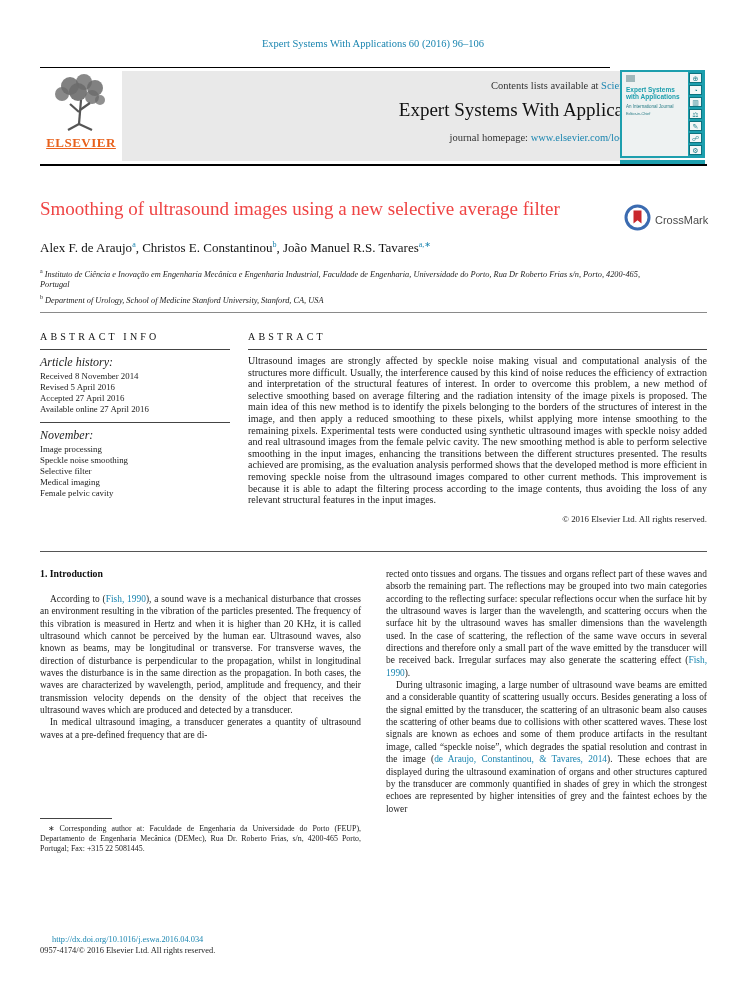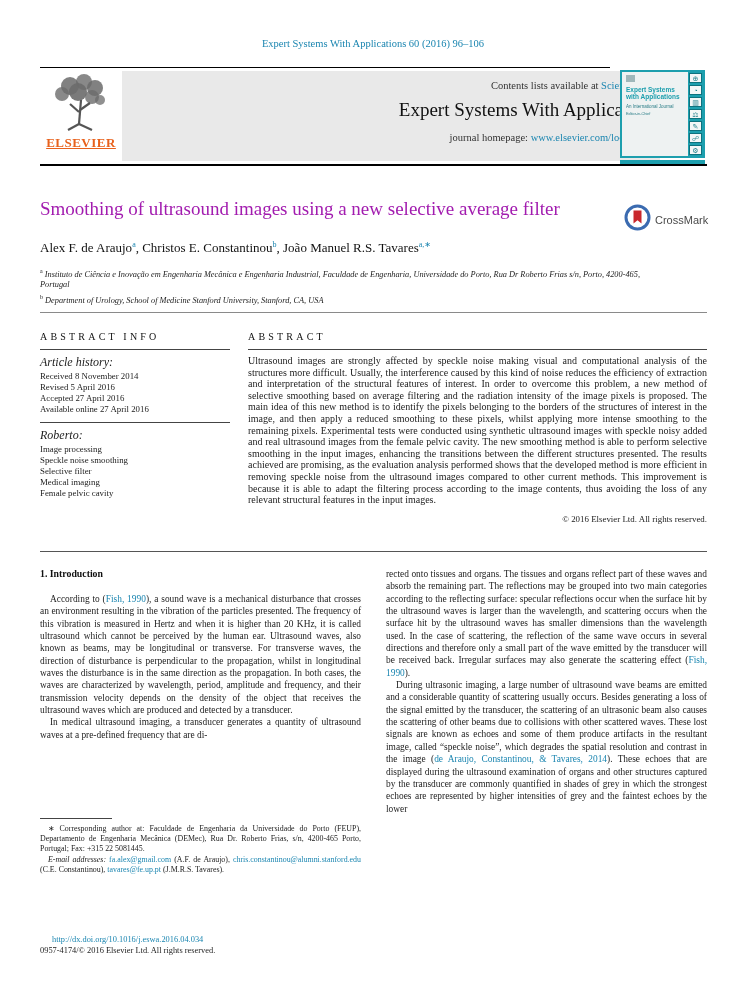--- a/index.html
+++ b/index.html
@@ -31,21 +31,21 @@
   .cover-title { font-family:"Liberation Sans", sans-serif; font-weight:bold; font-size:6.5px; line-height:7px; color:#1d9fae; }
   .cover-subtitle { font-family:"Liberation Sans", sans-serif; font-size:4.5px; line-height:5px; color:#2a7d87; margin-top:4px; }
   .cover-editor { font-family:"Liberation Sans", sans-serif; font-size:3.8px; line-height:4.5px; color:#2a7d87; margin-top:3px; }
   .cover-strip { width:15px; background:#1d9fae; display:flex; flex-direction:column; justify-content:space-between; padding:1px; }
   .cover-ic { width:13px; height:10px; background:#f4f7f7; border:0.5px solid #0e727e; font-size:7px; line-height:10px; text-align:center; color:#1d7f8b; overflow:hidden; }
   .cover-bar { position:absolute; top:160px; left:620px; width:85px; height:5px; background:#1d9fae; }
 
   .thickrule { position:absolute; top:164px; left:40px; width:667px; border-top:2px solid #000; }
 
   
-  .title { position:absolute; top:198px; left:40px; width:575px; font-size:19px; color:#a21caf; }
+  .title { position:absolute; top:198px; left:40px; width:575px; font-size:19px; color:#ef4444; }
   .crossmark { position:absolute; top:204px; left:624px; display:flex; align-items:center; gap:4px; }
   .crossmark-label { font-family:"Liberation Sans", sans-serif; font-size:11px; color:#4a4a4a; }
 
   .authors { position:absolute; top:240px; left:40px; width:640px; font-size:13px; color:#111; }
   .authors sup { font-size:8px; color:#1a85b0; }
 
   .affils { position:absolute; top:266px; left:40px; width:630px; font-size:8.3px; font-style:italic; line-height:10.5px; color:#222; }
   .affils sup { font-size:6px; font-style:normal; }
   .affils .aff { margin-bottom:1px; }
 
@@ -166,21 +166,21 @@
 
 <div class="info-col">
   <div class="sec-heading">ABSTRACT INFO</div>
   <div class="hrule"></div>
   <div class="info-label">Article history:</div>
   <div class="info-item">Received 8 November 2014</div>
   <div class="info-item">Revised 5 April 2016</div>
   <div class="info-item">Accepted 27 April 2016</div>
   <div class="info-item">Available online 27 April 2016</div>
   <div class="hrule"></div>
-  <div class="info-label">Roberto:</div>
+  <div class="info-label">November:</div>
   <div class="info-item">Image processing</div>
   <div class="info-item">Speckle noise smoothing</div>
   <div class="info-item">Selective filter</div>
   <div class="info-item">Medical imaging</div>
   <div class="info-item">Female pelvic cavity</div>
 </div>
 
 <div class="abs-col">
   <div class="sec-heading">ABSTRACT</div>
   <div class="hrule"></div>
@@ -197,19 +197,18 @@
 </div>
 
 <div class="col col-right">
   <p class="body-p cont"><span>rected onto tissues and organs. The tissues and organs reflect part of these waves and absorb the remaining part. The reflections may be grouped into two main categories according to the reflecting surface: specular reflections occur when the surface hit by the ultrasound waves is larger than the wavelength, and scattering occurs when the surface hit by the ultrasound waves has smaller dimensions than the wavelength used. In the case of scattering, the reflection of the same wave occurs in several directions and therefore only a small part of the wave emitted by the transducer will be received back. Irregular surfaces may also generate the scattering effect (</span><span class="lnk">Fish, 1990</span><span>).</span></p>
   <p class="body-p"><span>During ultrasonic imaging, a large number of ultrasound wave beams are emitted and a considerable quantity of scattering usually occurs. Besides generating a loss of the signal emitted by the transducer, the scattering of an ultrasonic beam also causes the scattering of other beams due to collisions with other scattered waves. These lost signals are known as echoes and some of them produce artifacts in the resultant image, called “speckle noise”, which degrades the spatial resolution and contrast in the image (</span><span class="lnk">de Araujo, Constantinou, &amp; Tavares, 2014</span><span>). These echoes that are displayed during the ultrasound examination of organs and other structures captured by the transducer are commonly quantified in shades of grey in which the strongest echoes are represented by higher intensities of grey and the faintest echoes by the lower</span></p>
 </div>
 
 <div class="footnote">
   <div class="fn-rule"></div>
   <p class="fn-p">∗ Corresponding author at: Faculdade de Engenharia da Universidade do Porto (FEUP), Departamento de Engenharia Mecânica (DEMec), Rua Dr. Roberto Frias, s/n, 4200-465 Porto, Portugal; Fax: +315 22 5081445.</p>
-  <p class="fn-p"><span class="fn-label">E-mail addresses: </span><span class="lnk">fa.alex@gmail.com</span><span> (A.F. de Araujo), </span><span class="lnk">chris.constantinou@alumni.stanford.edu</span><span> (C.E. Constantinou), </span><span class="lnk">tavares@fe.up.pt</span><span> (J.M.R.S. Tavares).</span></p>
 </div>
 
 <div class="footer">
   <div class="lnk">http://dx.doi.org/10.1016/j.eswa.2016.04.034</div>
   <div>0957-4174/© 2016 Elsevier Ltd. All rights reserved.</div>
 </div>
 
 </body></html>

